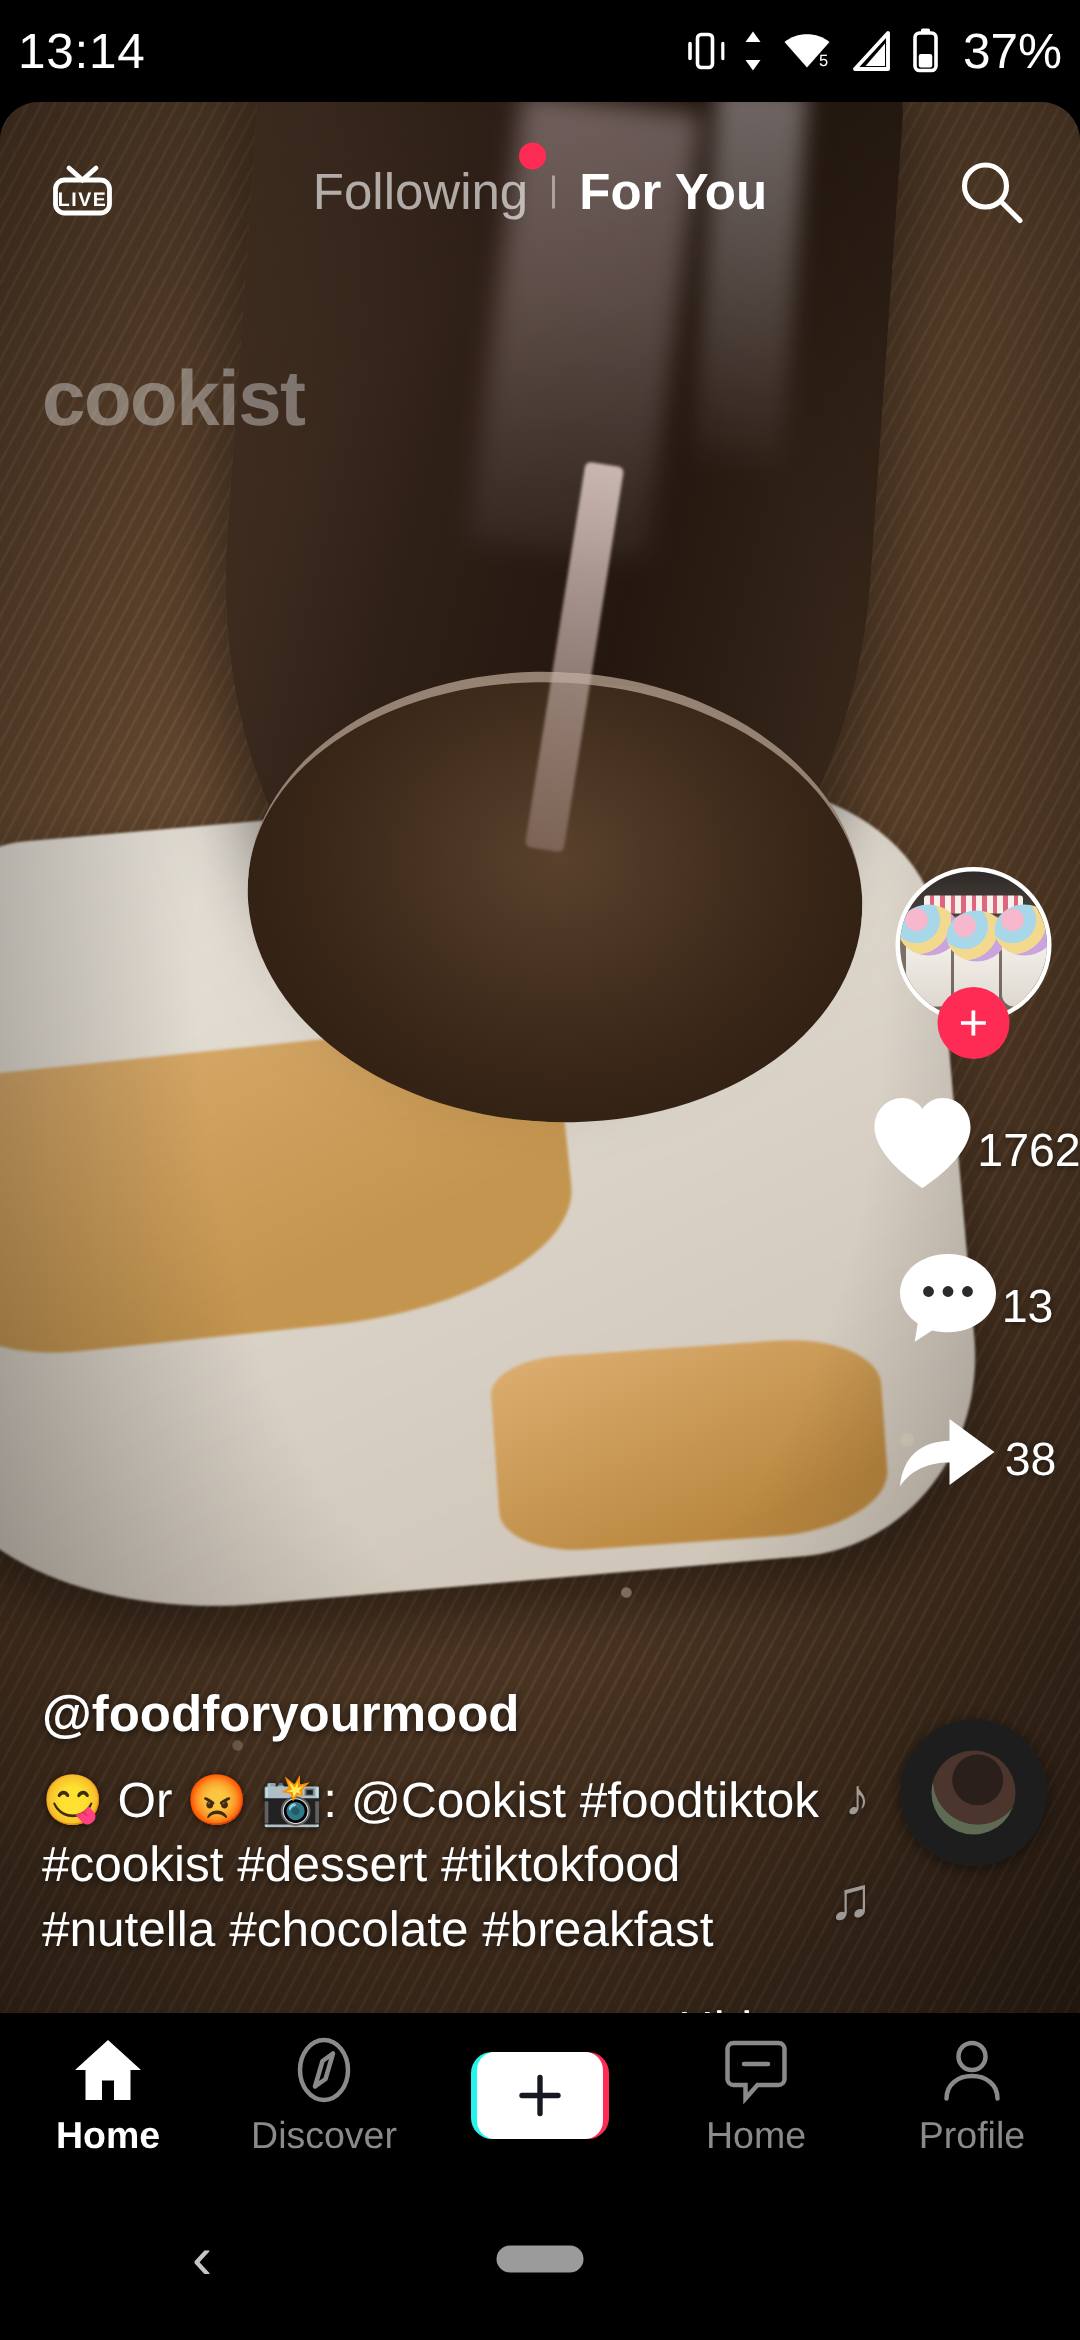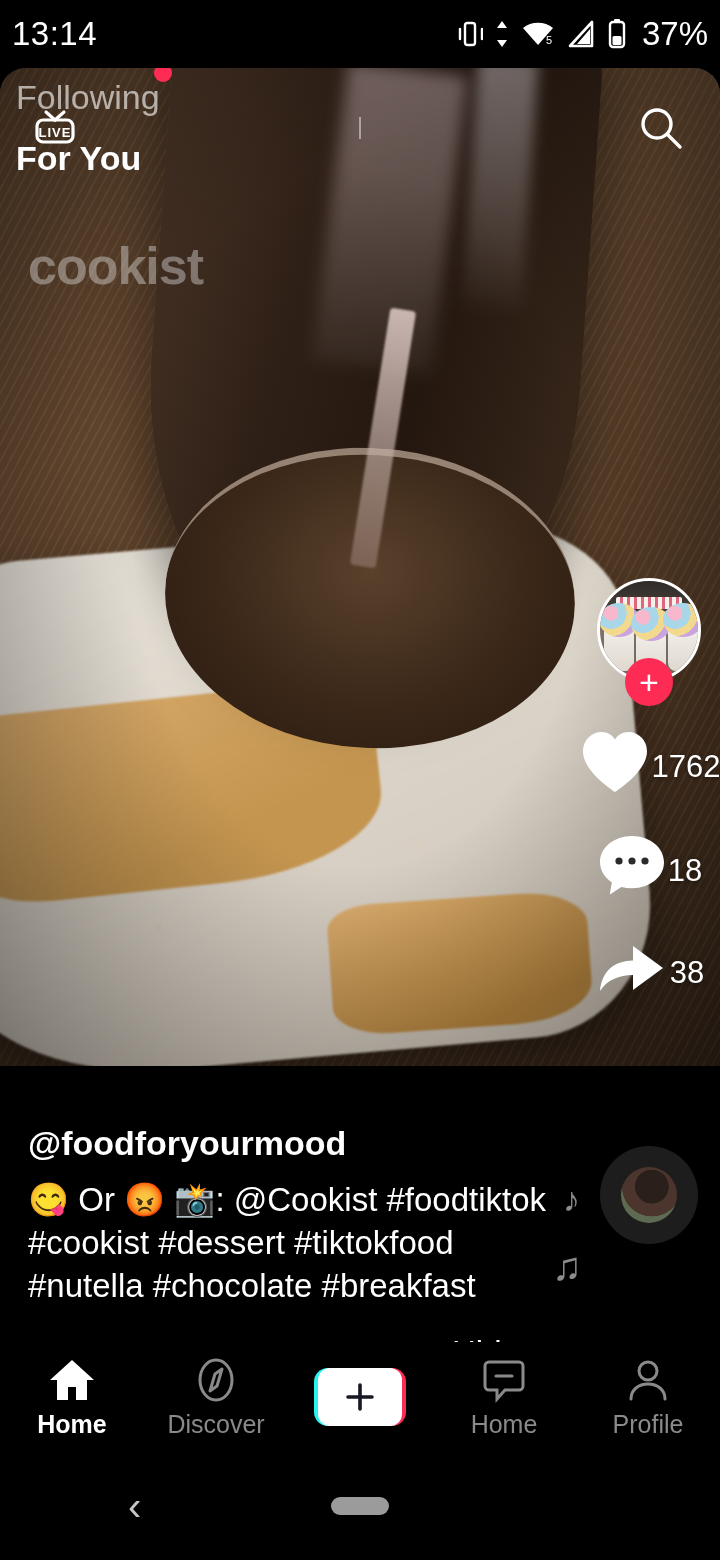--- a/index.html
+++ b/index.html
@@ -32,21 +32,21 @@
   .sb-right {
     margin-left: auto;
     display: flex; align-items: center; gap: 11px;
   }
   .sb-pct { color:#fff; font-size: 33px; margin-left: 4px; }
 
   
   .video-wrap {
     position: absolute;
     top: 68px; left: 0;
-    width: 720px; height: 998px;
+    width: 720px; height: 1274px;
     border-top-left-radius: 26px;
     border-top-right-radius: 26px;
     overflow: hidden;
     background: #0f172a;
   }
   
   .board {
     position:absolute; inset:0;
     background: linear-gradient(150deg,#5b412c 0%, #6b4d32 30%, #573d27 60%, #3d2a1b 100%);
   }
@@ -148,21 +148,21 @@
 
   
   .topnav {
     position:absolute; top: 68px; left:0; width: 720px; height: 120px;
     display:flex; align-items:center;
     z-index: 30;
   }
   .live-btn { margin-left: 26px; width: 58px; height: 58px; display:flex; align-items:center; justify-content:center;}
   .tabs {
     position:absolute; left:0; right:0;
-    display:flex; align-items:flex-start; justify-content:center; gap: 0; flex-direction: column;
+    display:flex; align-items:flex-end; justify-content:center; gap: 0;
   }
   .tab {
     font-size: 34px;
     padding: 0 16px;
     position: relative;
   }
   .tab.inactive { color: rgba(255,255,255,.62); font-weight: 400; }
   .tab.active { color:#fff; font-weight: 700; }
   .tab-dot {
     position:absolute; right: 4px; top: -14px;
@@ -424,21 +424,21 @@
       <div class="rail-count">1762</div>
     </div>
 
     <div class="rail-item">
       <svg width="72" height="70" viewBox="0 0 72 70">
         <path d="M36 4C18 4 4 15.6 4 30c0 8.2 4.6 15.5 11.8 20.3l-2 12.2L25.4 55c3.3.8 6.9 1.2 10.6 1.2 18 0 32-11.6 32-26S54 4 36 4z" fill="#fff"></path>
         <circle cx="23" cy="29" r="3.6" fill="#2b2b2b"></circle>
         <circle cx="36" cy="29" r="3.6" fill="#2b2b2b"></circle>
         <circle cx="49" cy="29" r="3.6" fill="#2b2b2b"></circle>
       </svg>
-      <div class="rail-count">18</div>
+      <div class="rail-count">13</div>
     </div>
 
     <div class="rail-item">
       <svg width="76" height="66" viewBox="0 0 76 66">
         <path d="M6 55c2-21 15-30 33-30.5V10l30 22-30 22V39C25 39 13 44 6 55z" fill="#fff"></path>
       </svg>
       <div class="rail-count">38</div>
     </div>
   </div>
 

